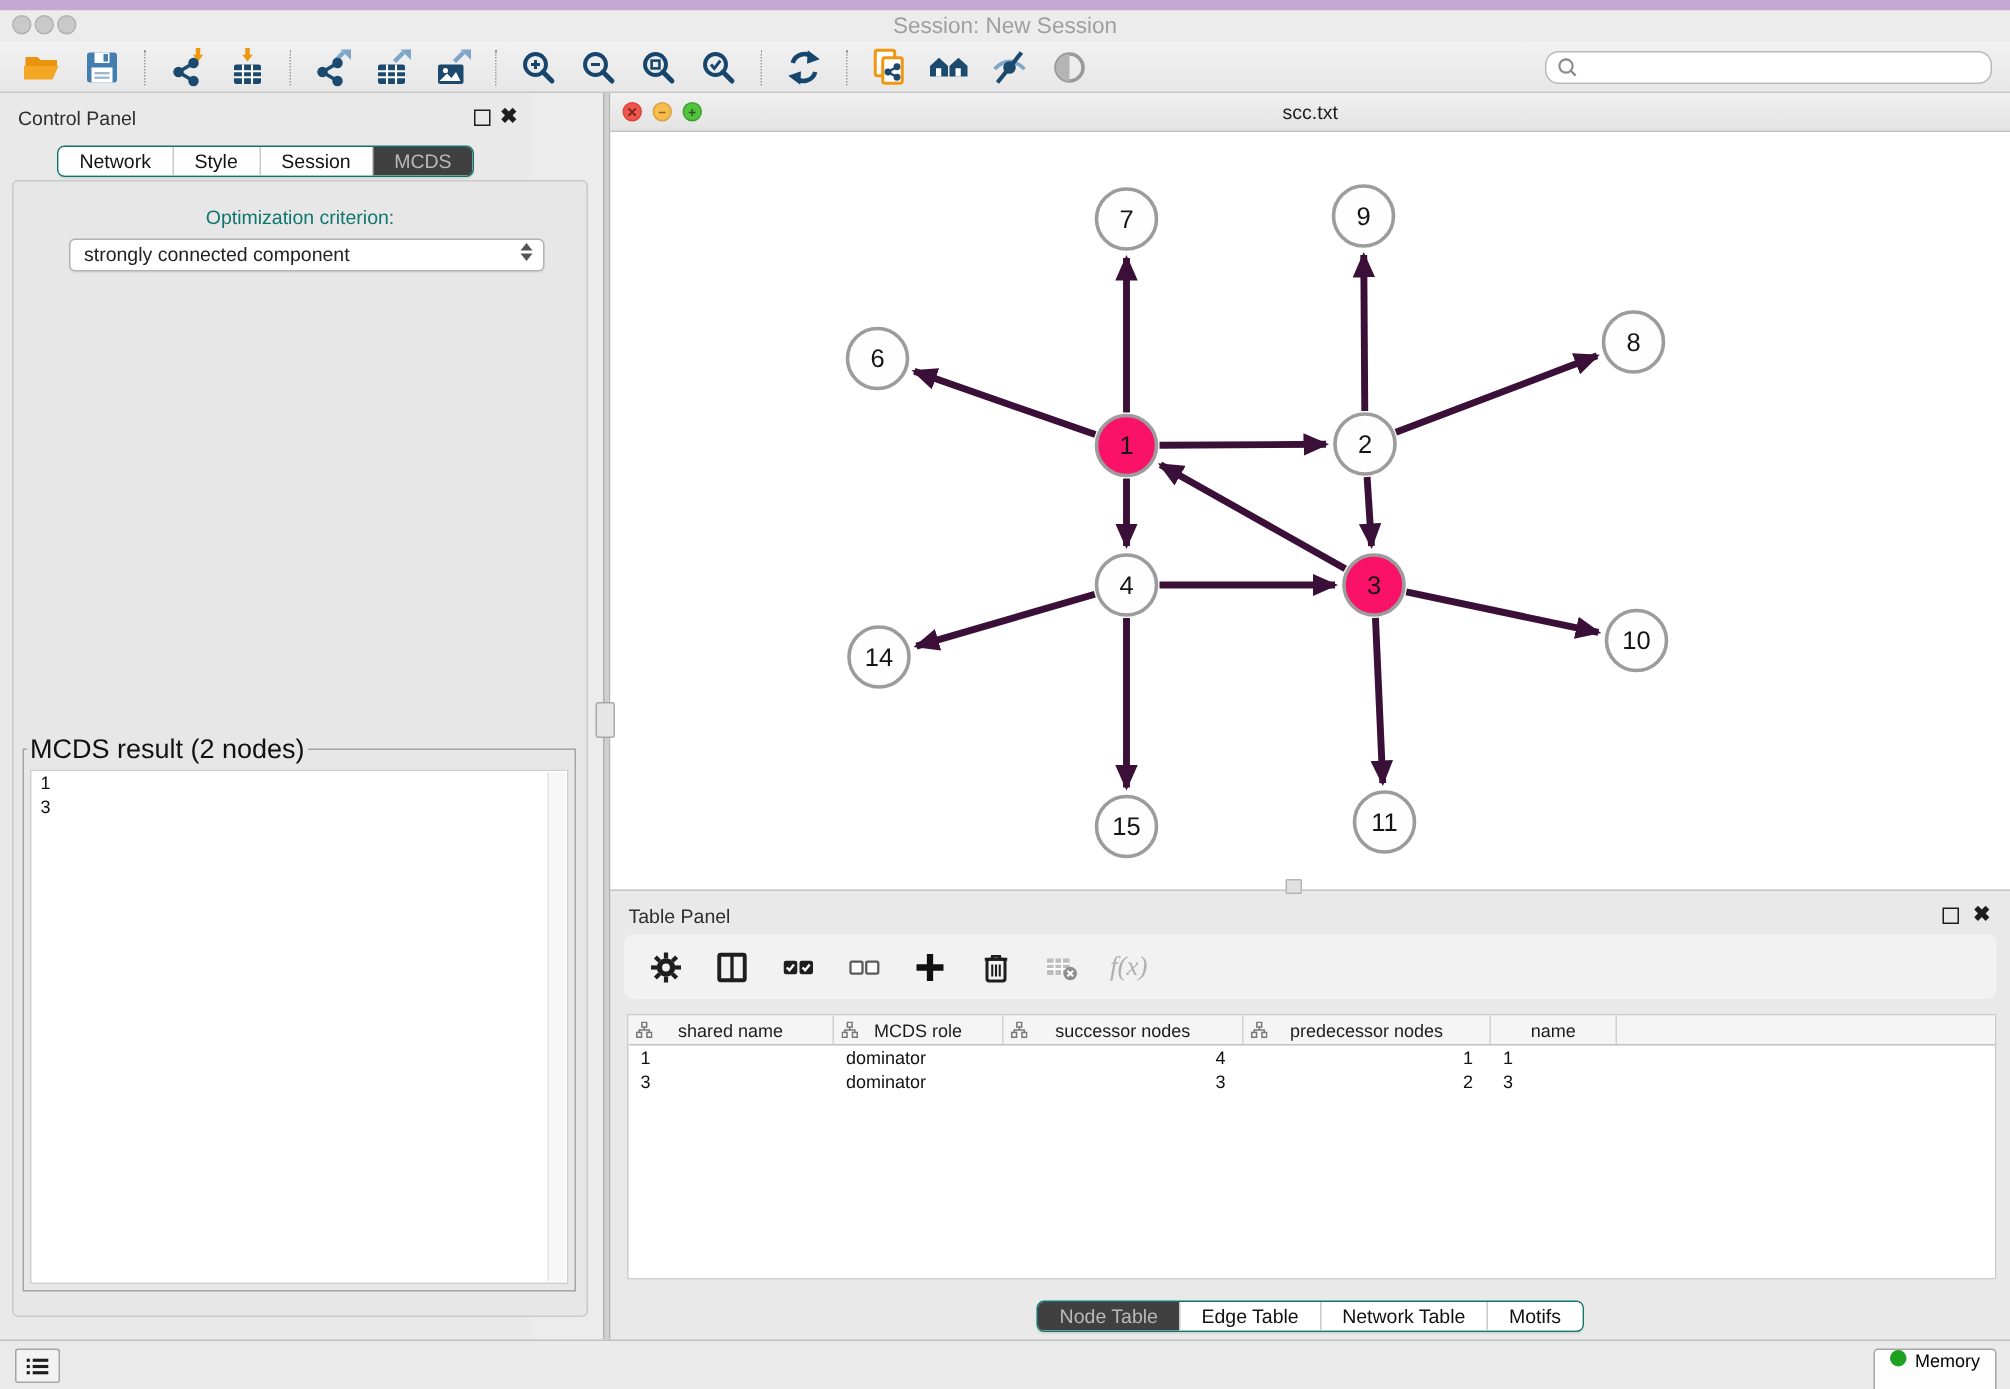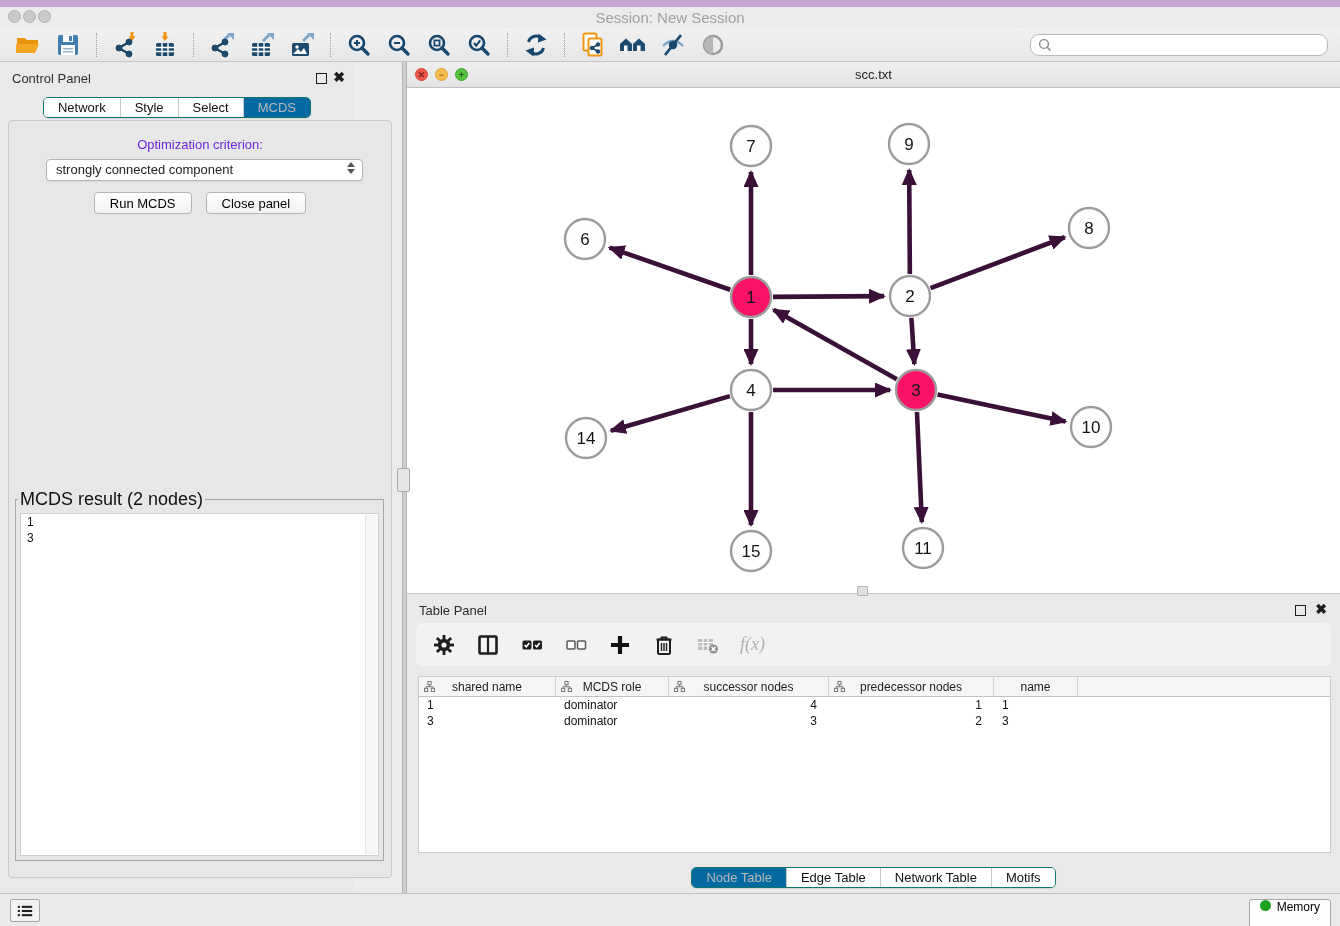--- a/index.html
+++ b/index.html
@@ -27,24 +27,24 @@
   .control-panel{position:absolute;left:0;top:62px;width:354px;height:831px;background:#e9e9e9;}
   .panel-title{position:absolute;left:12px;top:9px;font-size:13px;color:#2e2e2e;}
   .float-ic{position:absolute;width:9px;height:9px;border:1.6px solid #1d1d1d;top:11px;cursor:pointer;}
   .close-ic{position:absolute;top:8px;font-size:14px;font-weight:bold;color:#1d1d1d;cursor:pointer;line-height:14px;}
   .tabs-row{position:absolute;top:35px;left:0;width:100%;display:flex;justify-content:center;}
   .tabgroup{display:flex;border:1px solid #0f766e;border-radius:5px;overflow:hidden;background:#fff;
             box-shadow:0 1px 1px rgba(0,0,0,0.08);}
   .tab{padding:2px 14px;font-size:13px;background:#fff;color:#111;border-left:1px solid #c9c9c9;
        cursor:pointer;white-space:nowrap;}
   .tab:first-child{border-left:none;}
-  .tab.selected{background:#0369a1;color:#b9b9b9;}
+  .tab.selected{background:#404040;color:#b9b9b9;}
   .cp-box{position:absolute;left:8px;top:58px;width:384px;height:758px;border:1px solid #c9c9c9;
           border-radius:4px;background:#e7e7e7;box-sizing:border-box;}
-  .opt-label{position:absolute;top:16px;left:0;width:100%;text-align:center;font-size:13px;color:#6d28d9;}
+  .opt-label{position:absolute;top:16px;left:0;width:100%;text-align:center;font-size:13px;color:#0f766e;}
   .criterion{position:absolute;left:37px;top:38px;width:306px;height:20px;background:#fff;
              border:1px solid #b3b3b3;border-radius:4px;font-size:13px;line-height:20px;
              padding-left:9px;cursor:pointer;box-shadow:0 1px 1px rgba(0,0,0,0.06);}
   .criterion .arrows{position:absolute;right:7px;top:2px;display:flex;flex-direction:column;gap:2px;}
   .criterion .arrows i{width:0;height:0;border-left:4px solid transparent;border-right:4px solid transparent;display:block;}
   .criterion .arrows i.up{border-bottom:5px solid #555;}
   .criterion .arrows i.down{border-top:5px solid #555;}
   .btn-row{position:absolute;top:71px;left:0;width:100%;display:flex;justify-content:center;gap:14px;}
   .pbtn{height:22px;padding:0 15px;font-size:13px;font-family:"Liberation Sans",sans-serif;
         background:linear-gradient(#ffffff,#f1f1f1);border:1px solid #b3b3b3;border-radius:4px;cursor:pointer;}
@@ -266,36 +266,32 @@
   </div>
 
   <div class="control-panel">
     <div class="panel-title">Control Panel</div>
     <span class="float-ic" style="right:27px"></span>
     <span class="close-ic" style="right:9px">✖</span>
     <div class="tabs-row">
       <div class="tabgroup" id="cp-tabs">
           <span class="tab">Network</span>
           <span class="tab">Style</span>
-          <span class="tab">Select</span>
+          <span class="tab">Session</span>
           <span class="tab selected">MCDS</span>
         </div>
     </div>
     <div class="cp-box">
       <div class="opt-label">Optimization criterion:</div>
       <div class="criterion">
         <span>strongly connected component</span>
         <span class="arrows">
             <i class="up"></i>
             <i class="down"></i>
           </span>
-      </div>
-      <div class="btn-row">
-        <button class="pbtn">Run MCDS</button>
-        <button class="pbtn">Close panel</button>
       </div>
       <fieldset class="mcds-fieldset">
         <legend>MCDS result (2 nodes)</legend>
         <div class="result-area" id="result-area">
           <div class="result-scroll"></div>
         <div class="result-line">1</div>
             <div class="result-line">3</div>
           </div>
       </fieldset>
     </div>

